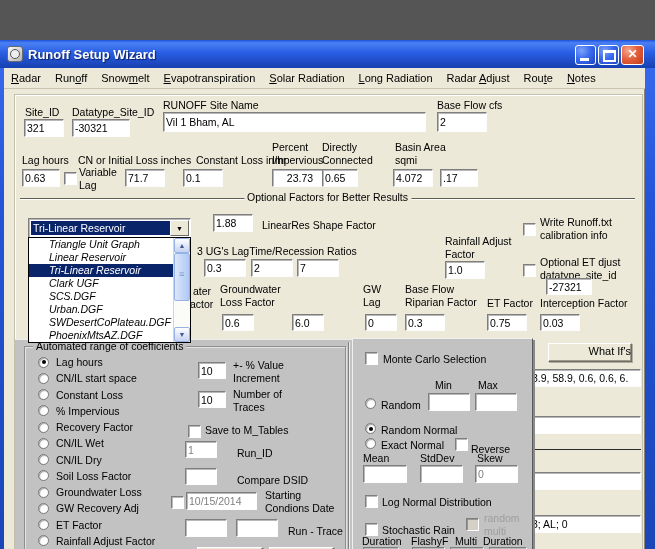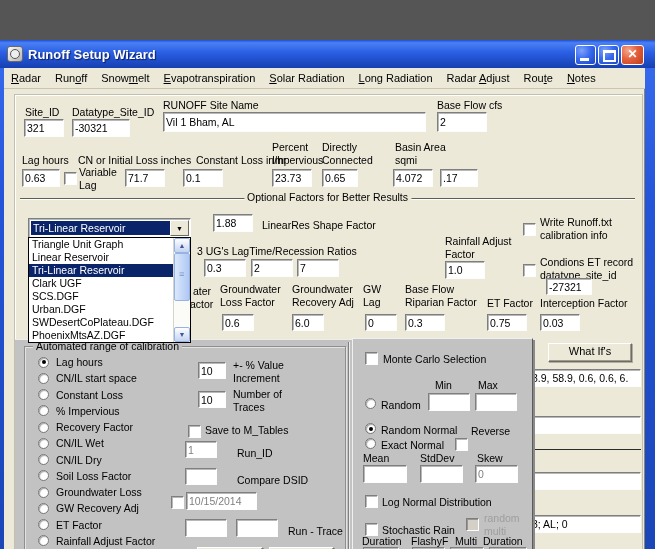--- a/index.html
+++ b/index.html
@@ -40,21 +40,21 @@
   .grayval{color:#7f7f7f;}
   .chk{position:absolute;width:11px;height:11px;background:#fff;box-sizing:content-box;
     border:1px solid;border-color:#7e7e7e #fdfdfd #fdfdfd #7e7e7e;box-shadow:inset 1px 1px 0 rgba(0,0,0,.28);}
   .chk.disabled{background:#d4d0c8;}
   .radio{display:inline-block;position:relative;width:11px;height:11px;border-radius:50%;background:#fff;
     border:1px solid #767676;box-shadow:inset 1px 1px 1px rgba(0,0,0,.35);box-sizing:border-box;flex:0 0 auto;}
   .radio.sel::after{content:"";position:absolute;left:2.5px;top:2.5px;width:4px;height:4px;border-radius:50%;background:#000;}
   .btn{position:absolute;box-sizing:border-box;background:#ece9d8;
     border:1px solid #6f6d62;border-top-color:#fff;border-left-color:#fff;
     box-shadow:inset -1px -1px 0 #9e9b8e,1px 1px 0 rgba(0,0,0,.25);
-    font-size:11px;text-align:center;line-height:15px;color:#000;cursor:default;}
+    font-size:11px;text-align:right;line-height:15px;color:#000;cursor:default;}
   .hdiv{position:absolute;left:20px;top:158px;width:615px;height:1px;background:#5f5d52;box-shadow:0 1px 0 #fff;}
   .hdiv span{position:absolute;left:50%;top:-7px;transform:translateX(-50%);
     background:#ece9d8;padding:0 3px;font-size:10.5px;white-space:nowrap;}
   .gray-section{position:absolute;left:15px;top:299px;width:518px;height:233px;background:#c2c2c2;border-top:1px solid #ededed;}
   .vdiv{position:absolute;left:348px;top:302px;width:1px;height:226px;background:#808080;box-shadow:1px 0 0 #ececec;}
   .groupbox{position:absolute;left:24px;top:306px;width:320px;height:221px;
     border:1px solid #8e8e8e;box-shadow:1px 1px 0 #e3e3e3, inset 1px 1px 0 #e3e3e3;}
   .groupbox-caption{position:absolute;left:33px;top:300px;background:#c2c2c2;padding:0 3px;font-size:10.5px;}
   #coef-list{position:absolute;left:38px;top:314px;width:190px;}
   .coef-row{height:16.25px;display:flex;align-items:center;gap:7px;font-size:10.5px;cursor:default;}
@@ -64,21 +64,21 @@
   .graylbl{color:#9e9e9e;}
   
   #combo{position:absolute;left:28px;top:178px;width:163px;height:20px;background:#fff;box-sizing:border-box;
     border:1px solid;border-color:#7e7e7e #fdfdfd #fdfdfd #7e7e7e;box-shadow:inset 1px 1px 0 rgba(0,0,0,.28);}
   .combo-sel{position:absolute;left:2px;top:2px;right:19px;bottom:2px;background:#0a246a;color:#fff;
     font-size:10.5px;line-height:14px;padding-left:2px;white-space:nowrap;overflow:hidden;}
   .combo-btn{position:absolute;right:1px;top:1px;width:17px;bottom:1px;background:#ece9d8;text-align:center;
     border:1px solid;border-color:#fff #6f6d62 #6f6d62 #fff;font-size:7px;line-height:15px;color:#000;}
   #combo-list{position:absolute;left:28px;top:197px;width:163px;height:106px;background:#fff;
     border:1px solid #000;box-sizing:border-box;z-index:30;}
-  .citem{height:13px;line-height:13px;font-size:10.5px;padding-left:3px;white-space:nowrap;overflow:hidden;width:144px;box-sizing:border-box;cursor:default;}
+  .citem{height:13px;line-height:13px;font-size:10.5px;padding-left:20px;white-space:nowrap;overflow:hidden;width:144px;box-sizing:border-box;cursor:default;font-style:italic;}
   .citem.sel{background:#0a246a;color:#fff;}
   .lsb{position:absolute;right:0;top:0;bottom:0;width:16px;background:#fbfbf8;border-left:1px solid #d5d5cc;}
   .sbu,.sbd{position:absolute;left:0;width:16px;height:15px;box-sizing:border-box;text-align:center;
     background:linear-gradient(180deg,#fdfeff,#c4d3f1);border:1px solid #97b3e4;border-radius:2px;
     color:#44549a;font-size:7px;line-height:13px;}
   .sbu{top:0}.sbd{bottom:0}
   .sthumb{position:absolute;left:0;top:15px;width:16px;height:48px;box-sizing:border-box;
     background:linear-gradient(90deg,#dce7fb,#aec8f4);border:1px solid #97b3e4;border-radius:2px;}
   .sthumb::after{content:"≡";position:absolute;left:4px;top:16px;color:#7a96c8;font-size:9px;line-height:9px;}
 </style>
@@ -121,21 +121,21 @@
 
   <div class="lbl" style="left:22px;top:114px">Lag hours</div>
   <input class="field" style="left: 22px; top: 129px; width: 38px;" readonly="" value="0.63">
   <span class="chk" style="left:64px;top:132px"></span>
   <div class="lbl wrap" style="left:79px;top:126px;width:46px">Variable Lag</div>
   <div class="lbl" style="left:78px;top:114px">CN or Initial Loss inches</div>
   <input class="field" style="left: 125px; top: 129px; width: 40px;" readonly="" value="71.7">
   <div class="lbl" style="left:196px;top:114px">Constant Loss in/hr</div>
   <input class="field" style="left: 183px; top: 129px; width: 40px;" readonly="" value="0.1">
   <div class="lbl wrap" style="left:272px;top:101px;width:60px">Percent Impervious</div>
-  <input class="field" style="left: 272px; top: 129px; width: 40px;" readonly="" value="23.73">
+  <input class="field" style="left: 272px; top: 129px; width: 56px; text-align: center;" readonly="" value="23.73">
   <div class="lbl wrap" style="left:322px;top:101px;width:62px">Directly Connected</div>
   <input class="field" style="left: 322px; top: 129px; width: 36px;" readonly="" value="0.65">
   <div class="lbl wrap" style="left:395px;top:101px;width:62px">Basin Area sqmi</div>
   <input class="field" style="left: 393px; top: 129px; width: 40px;" readonly="" value="4.072">
   <input class="field" style="left: 440px; top: 129px; width: 38px;" readonly="" value=".17">
 
   <div class="hdiv">
     <span>Optional Factors for Better Results</span>
   </div>
 
@@ -143,29 +143,28 @@
   <div class="lbl" style="left:262px;top:179px">LinearRes Shape Factor</div>
   <div class="lbl" style="left:197px;top:205px">3 UG's LagTime/Recession Ratios</div>
   <input class="field" style="left: 204px; top: 219px; width: 42px;" readonly="" value="0.3">
   <input class="field" style="left: 251px; top: 219px; width: 42px;" readonly="" value="2">
   <input class="field" style="left: 297px; top: 219px; width: 42px;" readonly="" value="7">
   <div class="lbl wrap" style="left:445px;top:195px;width:80px">Rainfall Adjust Factor</div>
   <input class="field" style="left: 445px; top: 221px; width: 40px;" readonly="" value="1.0">
   <span class="chk" style="left:523px;top:183px"></span>
   <div class="lbl wrap" style="left:540px;top:176px;width:102px">Write Runoff.txt calibration info</div>
   <span class="chk" style="left:523px;top:224px"></span>
-  <div class="lbl wrap" style="left:540px;top:216px;width:108px">Condions ET record datatype_site_id</div>
+  <div class="lbl wrap" style="left:540px;top:216px;width:108px">Optional ET djust datatype_site_id</div>
   <input class="field" style="left: 546px; top: 238px; width: 46px; height: 17px;" readonly="" value="-27321">
 
   <div class="lbl" style="left:193px;top:245px">ater</div>
   <div class="lbl" style="left:190px;top:258px">actor</div>
 
   <div class="lbl wrap" style="left:220px;top:243px;width:72px">Groundwater Loss Factor</div>
   <input class="field" style="left: 222px; top: 274px; width: 32px; height: 17px;" readonly="" value="0.6">
-  <div class="lbl wrap" style="left:292px;top:243px;width:75px">Groundwater Recovery Adj</div>
   <input class="field" style="left: 292px; top: 274px; width: 32px; height: 17px;" readonly="" value="6.0">
   <div class="lbl wrap" style="left:363px;top:243px;width:30px">GW Lag</div>
   <input class="field" style="left: 365px; top: 274px; width: 32px; height: 17px;" readonly="" value="0">
   <div class="lbl wrap" style="left:405px;top:243px;width:82px">Base Flow Riparian Factor</div>
   <input class="field" style="left: 405px; top: 274px; width: 40px; height: 17px;" readonly="" value="0.3">
   <div class="lbl" style="left:487px;top:257px">ET Factor</div>
   <input class="field" style="left: 487px; top: 274px; width: 40px; height: 17px;" readonly="" value="0.75">
   <div class="lbl" style="left:540px;top:257px">Interception Factor</div>
   <input class="field" style="left: 540px; top: 274px; width: 40px; height: 17px;" readonly="" value="0.03">
 
@@ -173,21 +172,21 @@
   <div class="vdiv"></div>
 
   <div class="btn" style="left:548px;top:303px;width:84px;height:19px">What If's</div>
   <input class="field" style="left: 529px; top: 329px; width: 112px;" readonly="" value="3.9, 58.9, 0.6, 0.6, 6.">
   <input class="field" style="left: 529px; top: 376px; width: 112px;" readonly="" value="">
   <div class="blackline"></div>
   <input class="field" style="left: 529px; top: 432px; width: 112px;" readonly="" value="">
   <input class="field" style="left: 529px; top: 475px; width: 112px;" readonly="" value="3; AL; 0">
 
   <div class="groupbox"></div>
-  <div class="groupbox-caption lbl" style="position:absolute">Automated range of calibration</div>
+  <div class="groupbox-caption lbl" style="position:absolute">Automated range of coefficients</div>
   <div id="coef-list">
       <div class="coef-row">
         <span class="radio sel"></span>
         <span>Lag hours</span>
       </div>
       <div class="coef-row">
         <span class="radio"></span>
         <span>CN/IL start space</span>
       </div>
       <div class="coef-row">
@@ -241,41 +240,42 @@
   <input class="field" style="left: 198px; top: 351px; width: 28px; height: 17px;" readonly="" value="10">
   <div class="lbl wrap" style="left:233px;top:348px;width:64px">Number of Traces</div>
   <span class="chk" style="left:188px;top:385px"></span>
   <div class="lbl" style="left:205px;top:384px">Save to M_Tables</div>
   <input class="field grayval" style="left: 185px; top: 401px; width: 32px; height: 17px;" readonly="" value="1">
   <div class="lbl" style="left:237px;top:407px">Run_ID</div>
   <input class="field" style="left: 185px; top: 428px; width: 32px; height: 17px;" readonly="" value="">
   <div class="lbl" style="left:237px;top:434px">Compare DSID</div>
   <span class="chk" style="left:171px;top:456px"></span>
   <input class="field grayval" style="left: 186px; top: 452px; width: 71px;" readonly="" value="10/15/2014">
+  <div class="lbl wrap" style="left:265px;top:449px;width:82px">Starting Condions Date</div>
   <input class="field" style="left: 185px; top: 479px; width: 42px;" readonly="" value="">
   <input class="field" style="left: 236px; top: 479px; width: 42px;" readonly="" value="">
   <div class="lbl" style="left:288px;top:485px">Run - Trace</div>
   <div class="btn" style="left:197px;top:507px;width:66px;height:19px">Go</div>
   <div class="btn" style="left:269px;top:507px;width:65px;height:19px">Linear</div>
 
   <div class="panel"></div>
   <span class="chk" style="left:365px;top:312px"></span>
   <div class="lbl" style="left:383px;top:313px">Monte Carlo Selection</div>
   <div class="lbl" style="left:435px;top:339px">Min</div>
   <div class="lbl" style="left:478px;top:339px">Max</div>
   <span class="radio" style="position:absolute;left:365px;top:358px"></span>
   <div class="lbl" style="left:381px;top:359px">Random</div>
   <input class="field" style="left: 428px; top: 353px; width: 42px;" readonly="" value="">
   <input class="field" style="left: 475px; top: 353px; width: 42px;" readonly="" value="">
   <span class="radio sel" style="position:absolute;left:365px;top:383px"></span>
   <div class="lbl" style="left:381px;top:384px">Random Normal</div>
   <span class="radio" style="position:absolute;left:365px;top:398px"></span>
   <div class="lbl" style="left:381px;top:399px">Exact Normal</div>
   <span class="chk" style="left:455px;top:398px"></span>
-  <div class="lbl" style="left:471px;top:385px">Reverse</div>
+  <div class="lbl" style="left:471px;top:403px">Reverse</div>
   <div class="lbl" style="left:363px;top:412px">Mean</div>
   <div class="lbl" style="left:420px;top:412px">StdDev</div>
   <div class="lbl" style="left:477px;top:412px">Skew</div>
   <input class="field" style="left: 363px; top: 425px; width: 44px;" readonly="" value="">
   <input class="field" style="left: 420px; top: 425px; width: 43px;" readonly="" value="">
   <input class="field grayval" style="left: 475px; top: 425px; width: 43px;" readonly="" value="0">
   <span class="chk" style="left:365px;top:455px"></span>
   <div class="lbl" style="left:382px;top:456px">Log Normal Distribution</div>
   <span class="chk" style="left:365px;top:483px"></span>
   <div class="lbl" style="left:382px;top:484px">Stochastic Rain</div>

